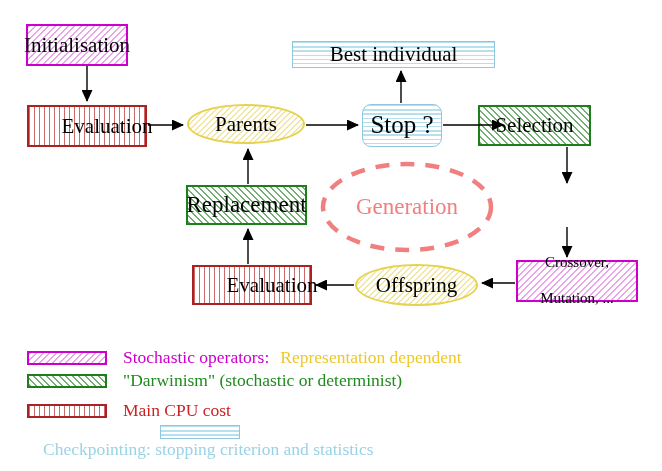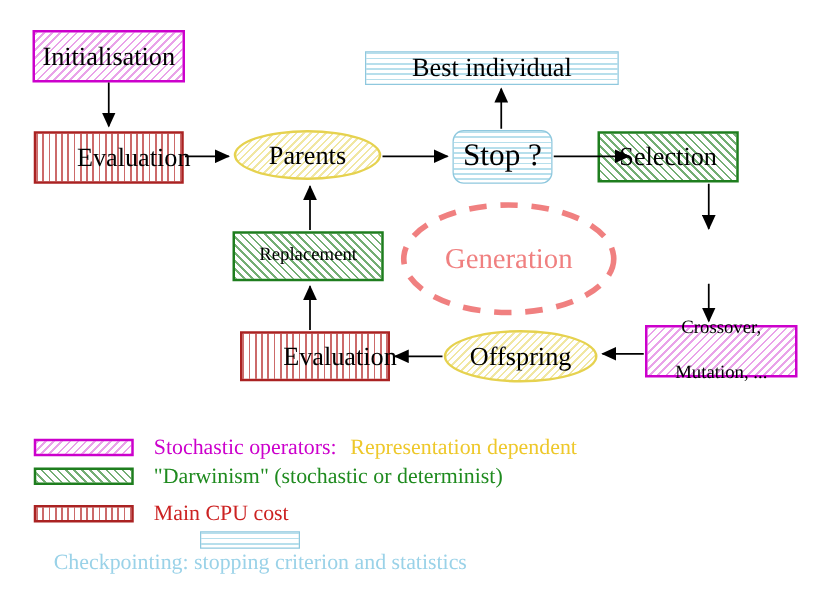--- a/index.html
+++ b/index.html
@@ -58,21 +58,21 @@
   .c-yel { color:#EEC82A; }
   .c-grn { color:#1F8B1F; }
   .c-red { color:#CC2222; }
   .c-cyn { color:#9AD2E8; }
 </style>
 </head>
 <body>
 
 <div id="stage">
 
-  <div class="node mag" style="left:26px;top:24px;width:122px;height:42px;">
+  <div class="node mag" style="left:26px;top:24px;width:102px;height:42px;">
     <span>Initialisation</span>
   </div>
 
   <div class="node red" style="left:27px;top:105px;width:120px;height:42px;">
     <span>Evaluation</span>
   </div>
 
   <div class="node yel" style="left:187px;top:104px;width:118px;height:40px;">
     <span>Parents</span>
   </div>
@@ -96,21 +96,21 @@
   </div>
 
   <div class="node yel" style="left:355px;top:264px;width:123px;height:42px;">
     <span>Offspring</span>
   </div>
 
   <div class="node red" style="left:192px;top:265px;width:120px;height:40px;">
     <span>Evaluation</span>
   </div>
 
-  <div class="node grn" style="left:186px;top:185px;width:121px;height:40px;font-size:15px;">
+  <div class="node grn" style="left:186px;top:185px;width:121px;height:40px;font-size:23px;">
     <span>Replacement</span>
   </div>
 
   <div id="generation-label">
     <span>Generation</span>
   </div>
 
   <svg id="arrows" width="662" height="471" viewBox="0 0 662 471">
     <defs>
       <marker id="ah" markerUnits="userSpaceOnUse" markerWidth="13" markerHeight="11" refX="11" refY="5.5" orient="auto">

